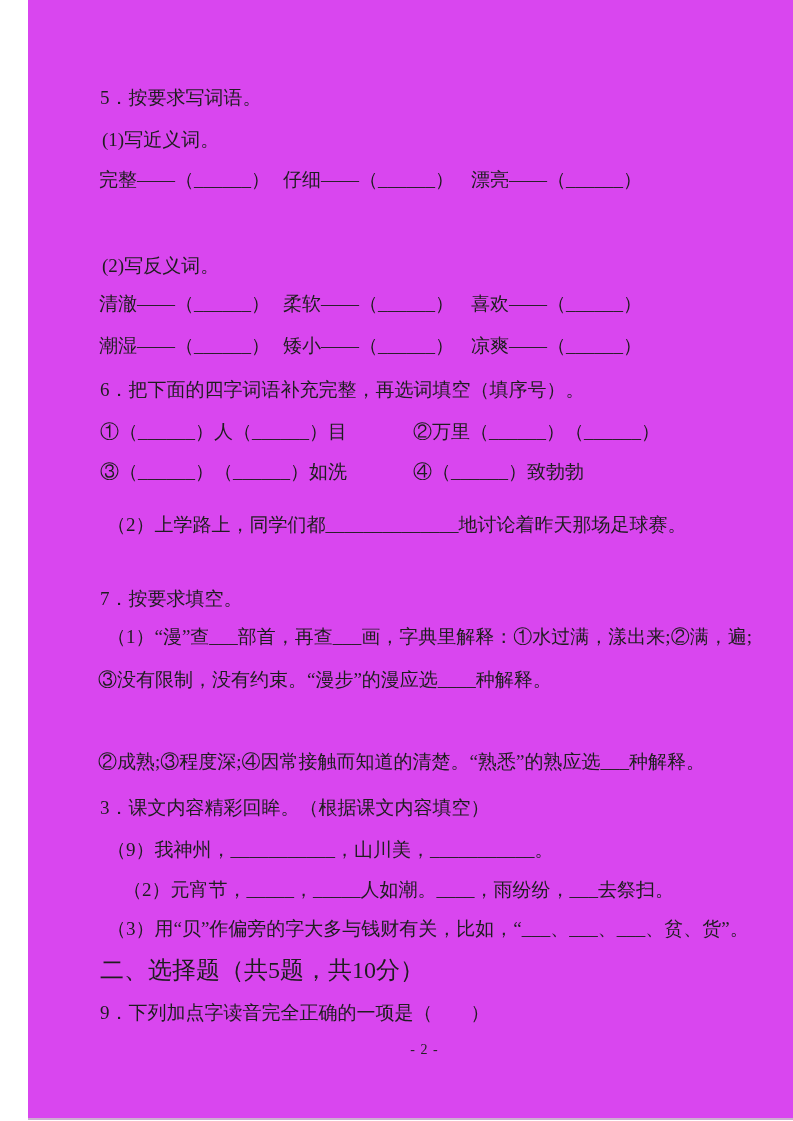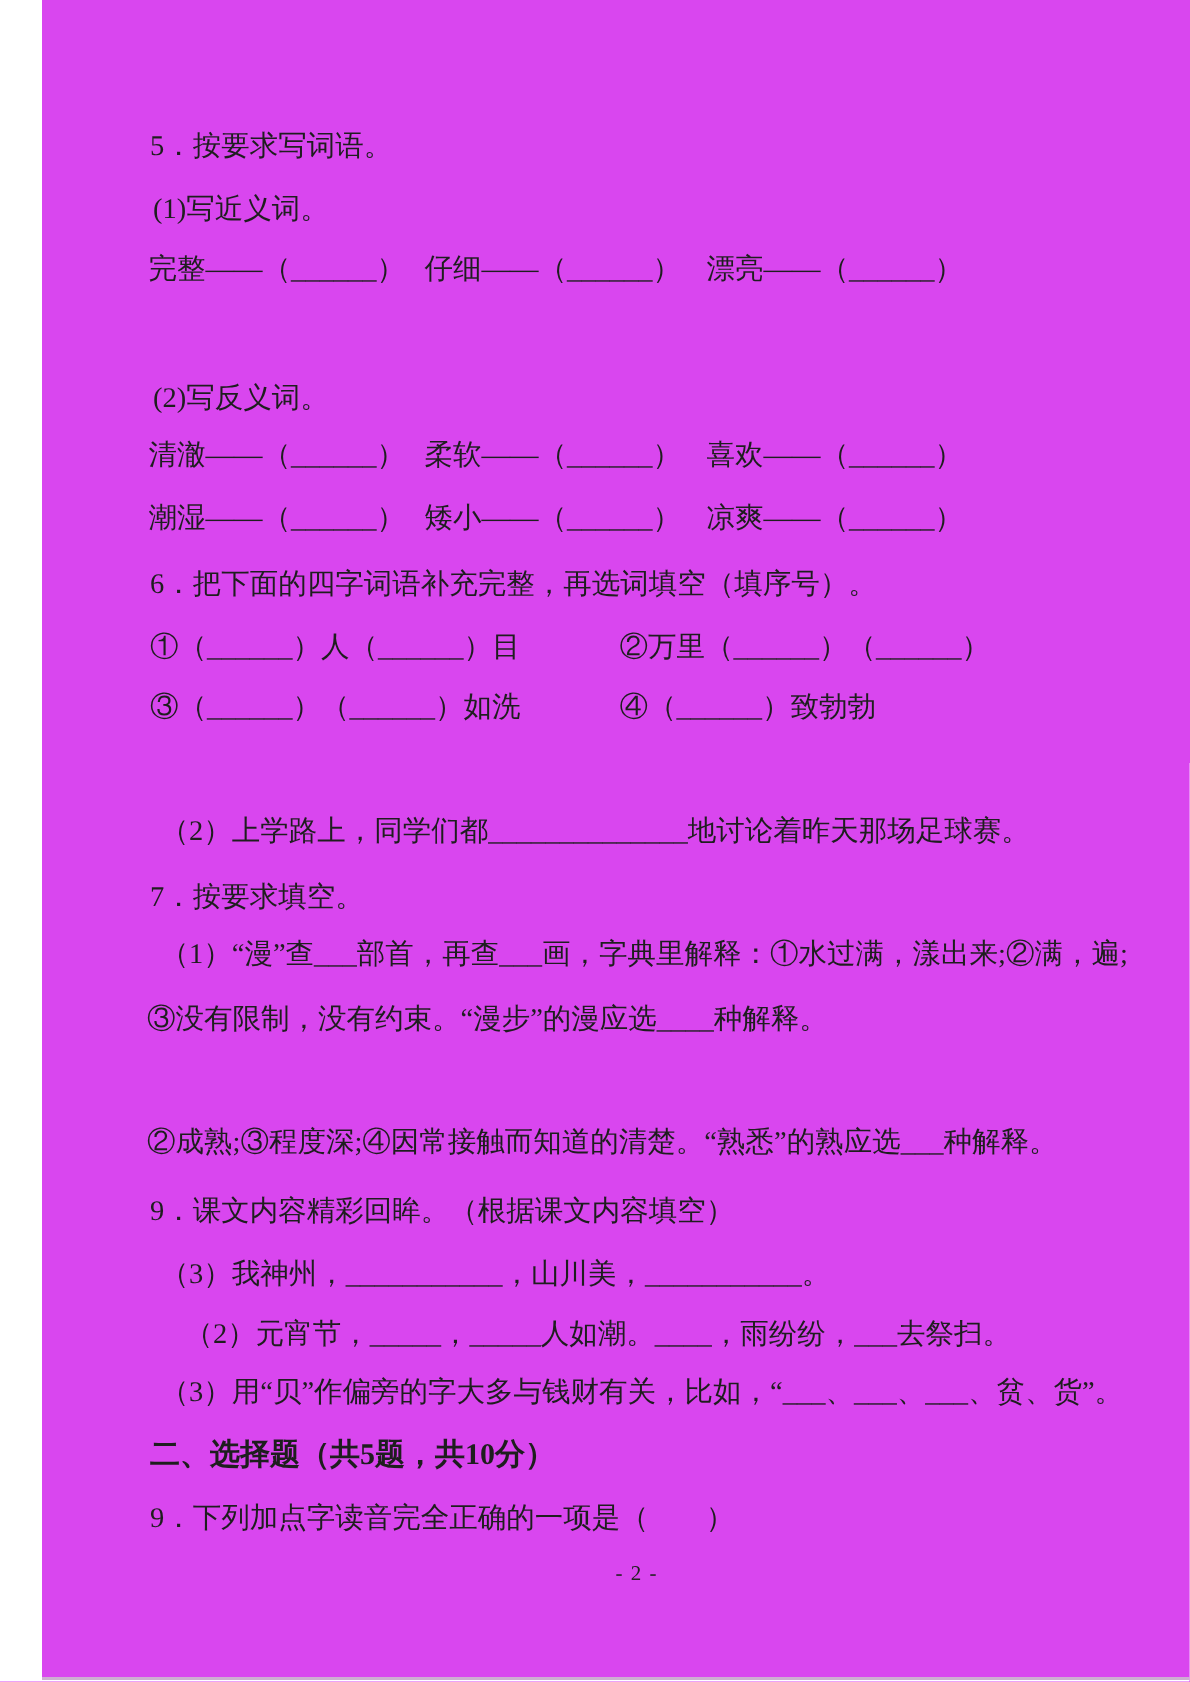--- a/index.html
+++ b/index.html
@@ -28,22 +28,22 @@
     white-space: nowrap;
     top: 0;
   }
   .row {
     position: absolute;
     left: 0;
     width: 100%;
     height: 26px;
   }
   .bold-header {
-    font-weight: bold;
-    font-size: 20px;
+    font-weight: normal;
+    font-size: 24px;
   }
   .page-number {
     position: absolute;
     left: 0;
     width: 100%;
     text-align: center;
     font-size: 14px;
     letter-spacing: 1px;
     color: #222222;
   }
@@ -93,34 +93,34 @@
     <span class="cell" style="left:72px">①（______）人（______）目</span>
     <span class="cell" style="left:385px">②万里（______）（______）</span>
   </div>
 
   <div class="row" style="top:459px">
     <span class="cell" style="left:72px">③（______）（______）如洗</span>
     <span class="cell" style="left:385px">④（______）致勃勃</span>
   </div>
 
 
-  <div class="ln" style="top:542px; left:79px">（2）上学路上，同学们都______________地讨论着昨天那场足球赛。</div>
+  <div class="ln" style="top:512px; left:79px">（2）上学路上，同学们都______________地讨论着昨天那场足球赛。</div>
 
   <div class="ln" style="top:586px; left:72px">7．按要求填空。</div>
 
   <div class="ln" style="top:624px; left:79px">（1）“漫”查___部首，再查___画，字典里解释：①水过满，漾出来;②满，遍;</div>
 
   <div class="ln" style="top:667px; left:70px">③没有限制，没有约束。“漫步”的漫应选____种解释。</div>
 
 
   <div class="ln" style="top:749px; left:70px">②成熟;③程度深;④因常接触而知道的清楚。“熟悉”的熟应选___种解释。</div>
 
-  <div class="ln" style="top:795px; left:72px">9．课文内容精彩回眸。（根据课文内容填空）</div>
+  <div class="ln" style="top:795px; left:72px">3．课文内容精彩回眸。（根据课文内容填空）</div>
 
-  <div class="ln" style="top:837px; left:79px">（3）我神州，___________，山川美，___________。</div>
+  <div class="ln" style="top:837px; left:79px">（9）我神州，___________，山川美，___________。</div>
 
   <div class="ln" style="top:877px; left:95px">（2）元宵节，_____，_____人如潮。____，雨纷纷，___去祭扫。</div>
 
   <div class="ln" style="top:916px; left:79px">（3）用“贝”作偏旁的字大多与钱财有关，比如，“___、___、___、贫、货”。</div>
 
   <div class="ln bold-header" style="top:957px; left:72px">二、选择题（共5题，共10分）</div>
 
   <div class="ln" style="top:1000px; left:72px">9．下列加点字读音完全正确的一项是（　　）</div>
 
   <div class="page-number" style="top:1037px">- 2 -</div>

